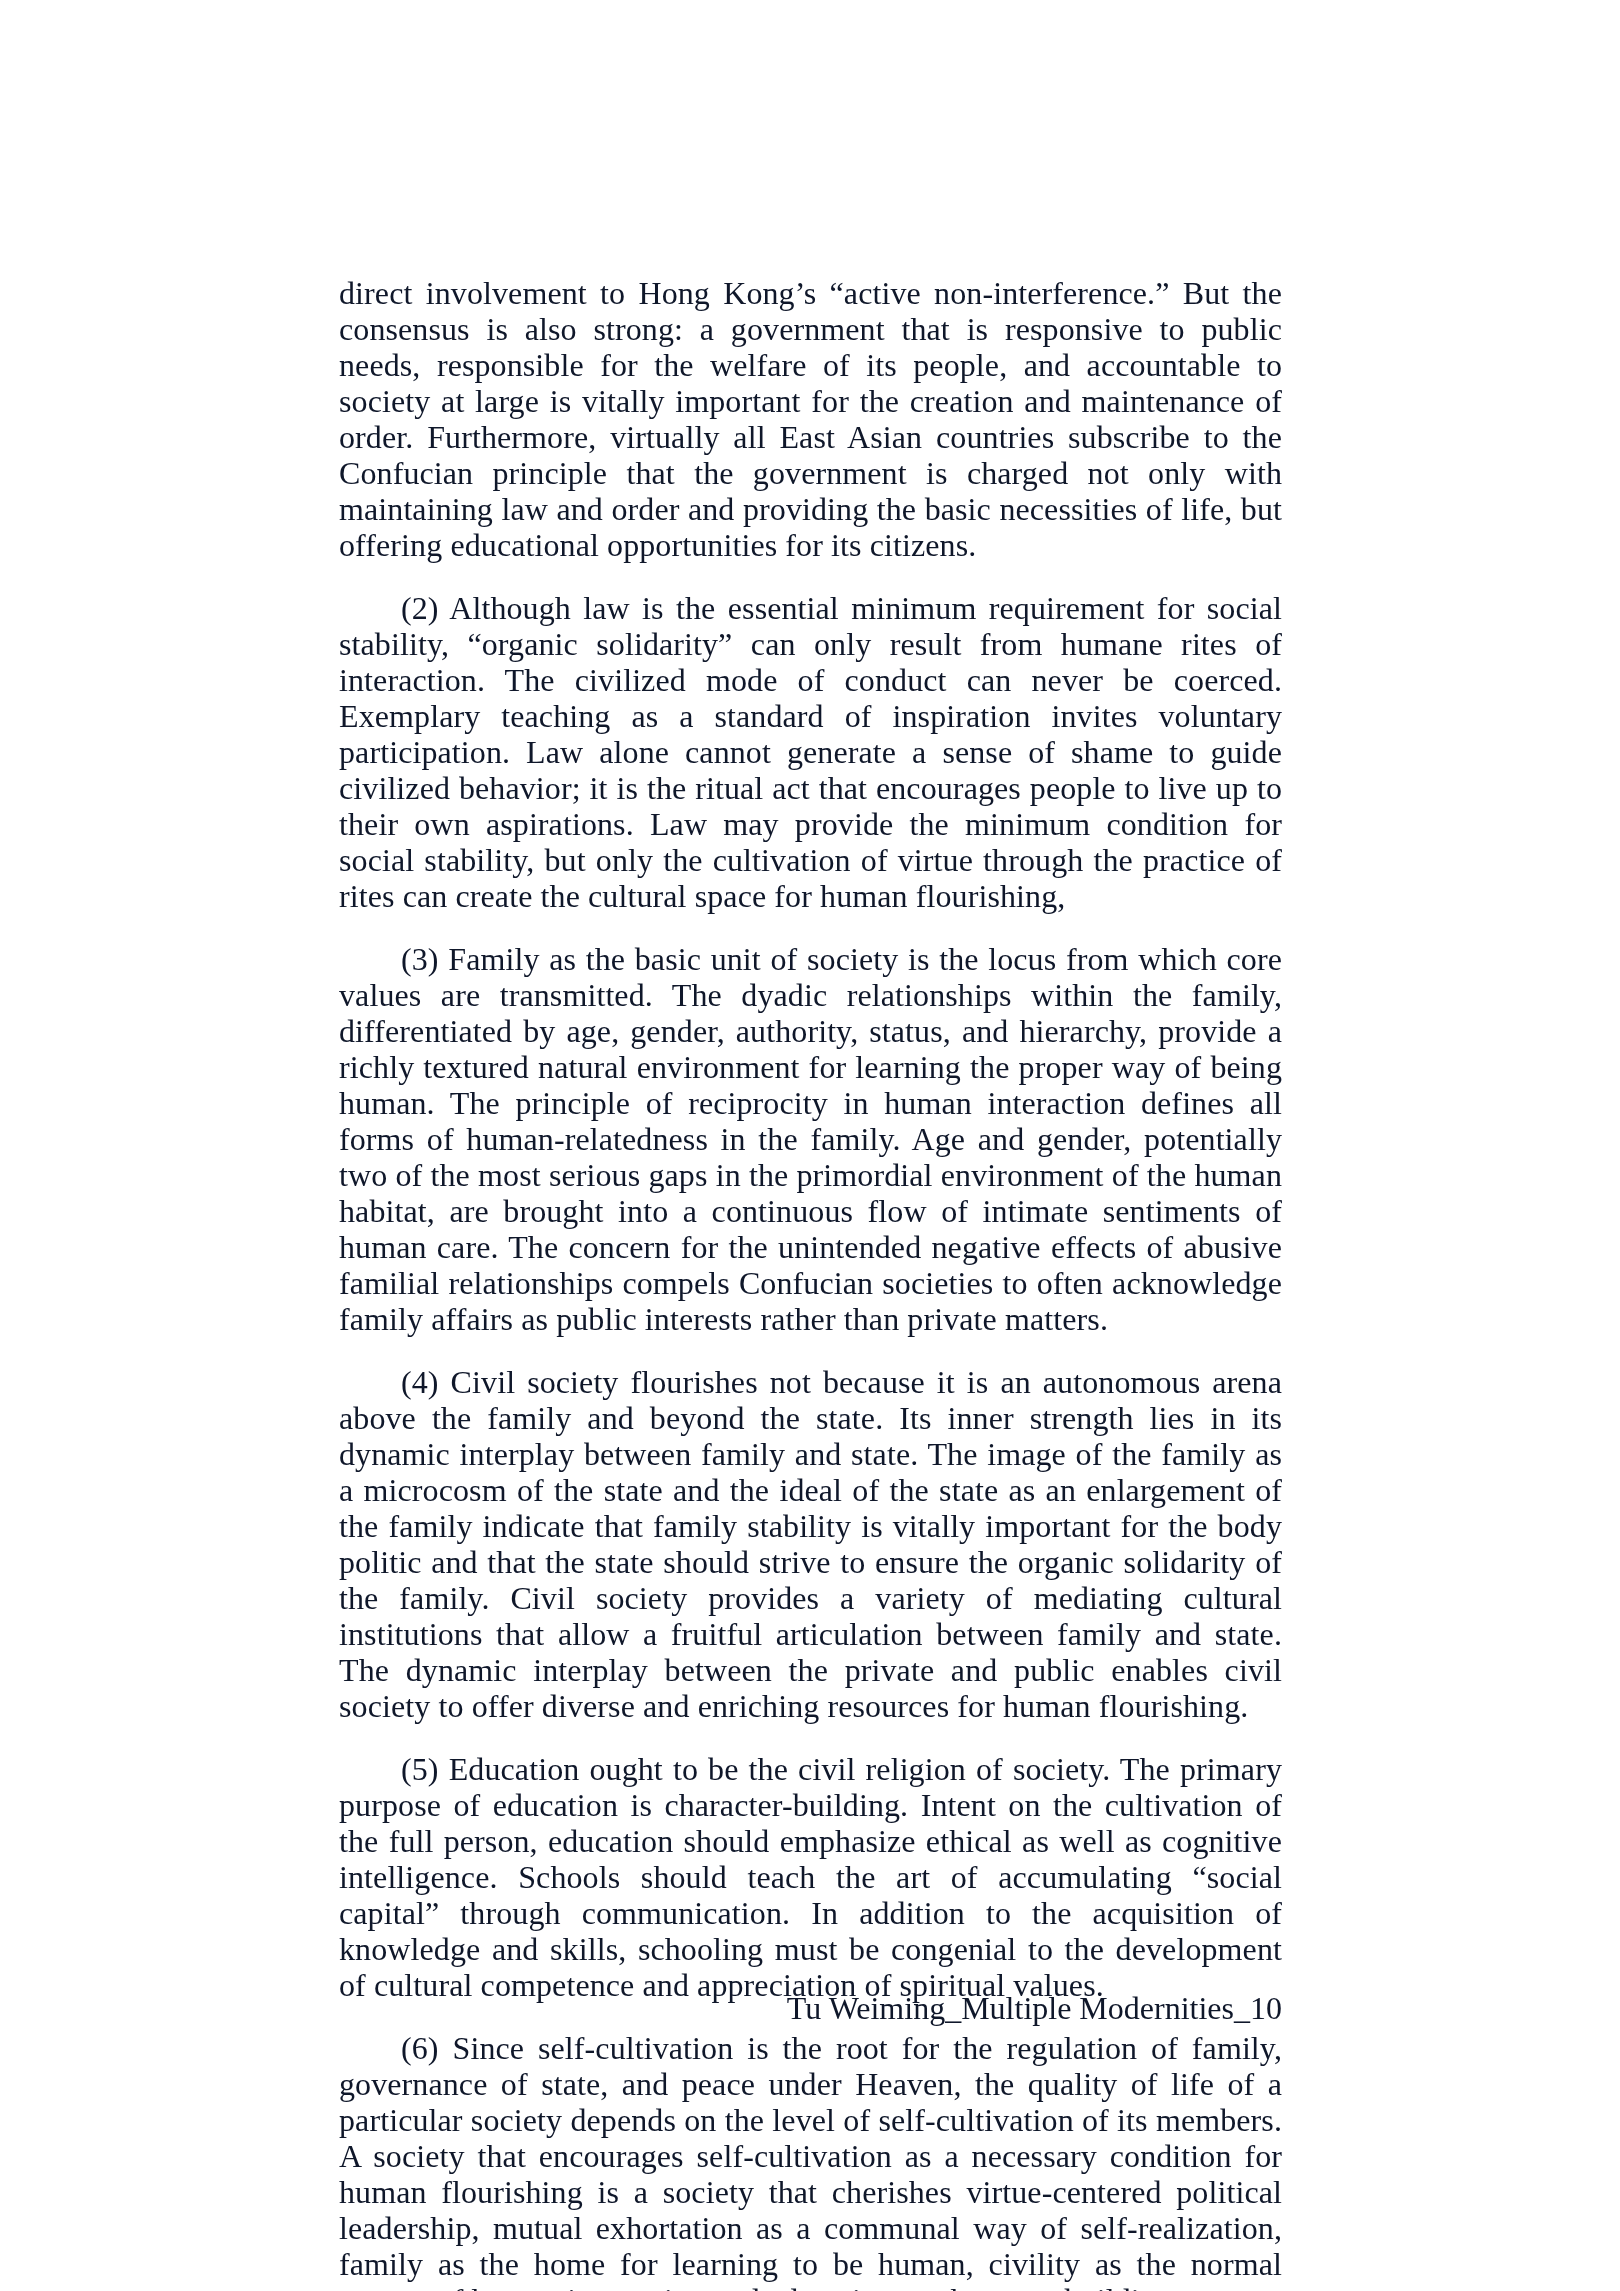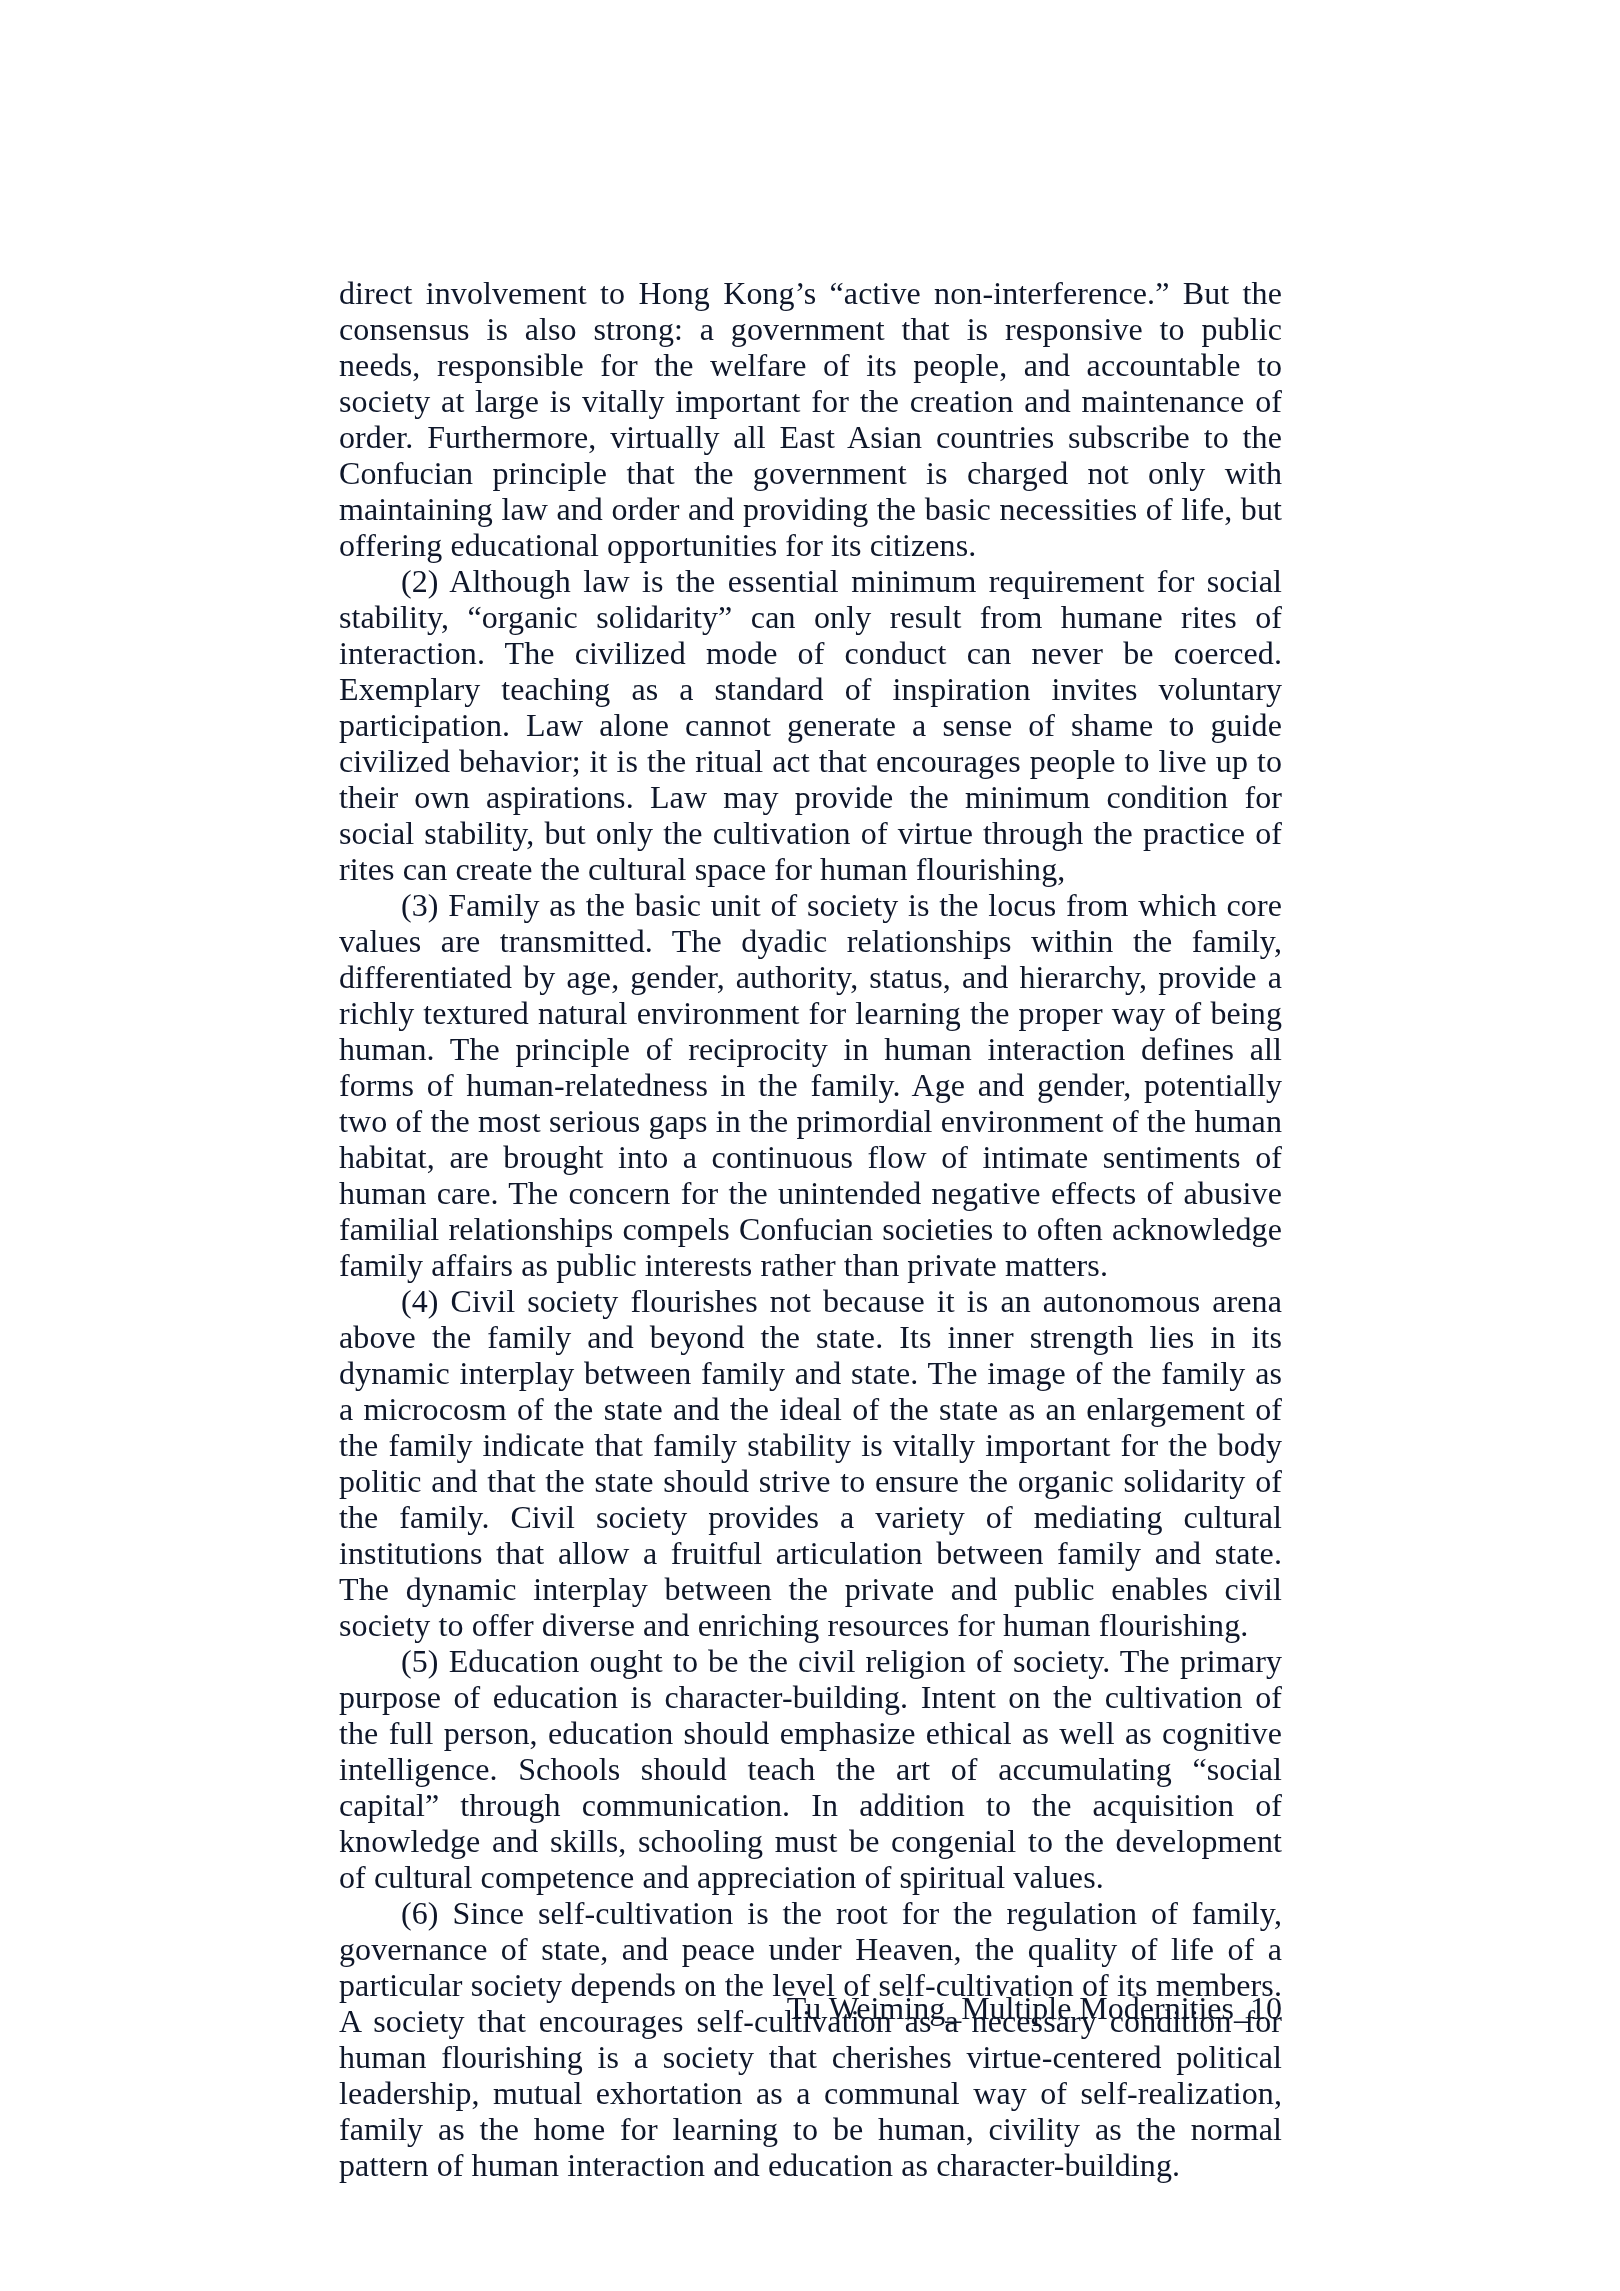--- a/index.html
+++ b/index.html
@@ -24,20 +24,21 @@
   .content p {
     margin: 0;
     padding: 0;
     font-size: 32px;
     line-height: 36px;
     text-align: justify;
     letter-spacing: 0.1px;
   }
   .content p.indent {
     text-indent: 62px;
+    margin-top: 27px;
   }
   .footer {
     position: absolute;
     left: 339px;
     top: 1990px;
     width: 943px;
     font-size: 32px;
     line-height: 36px;
     text-align: right;
   }

